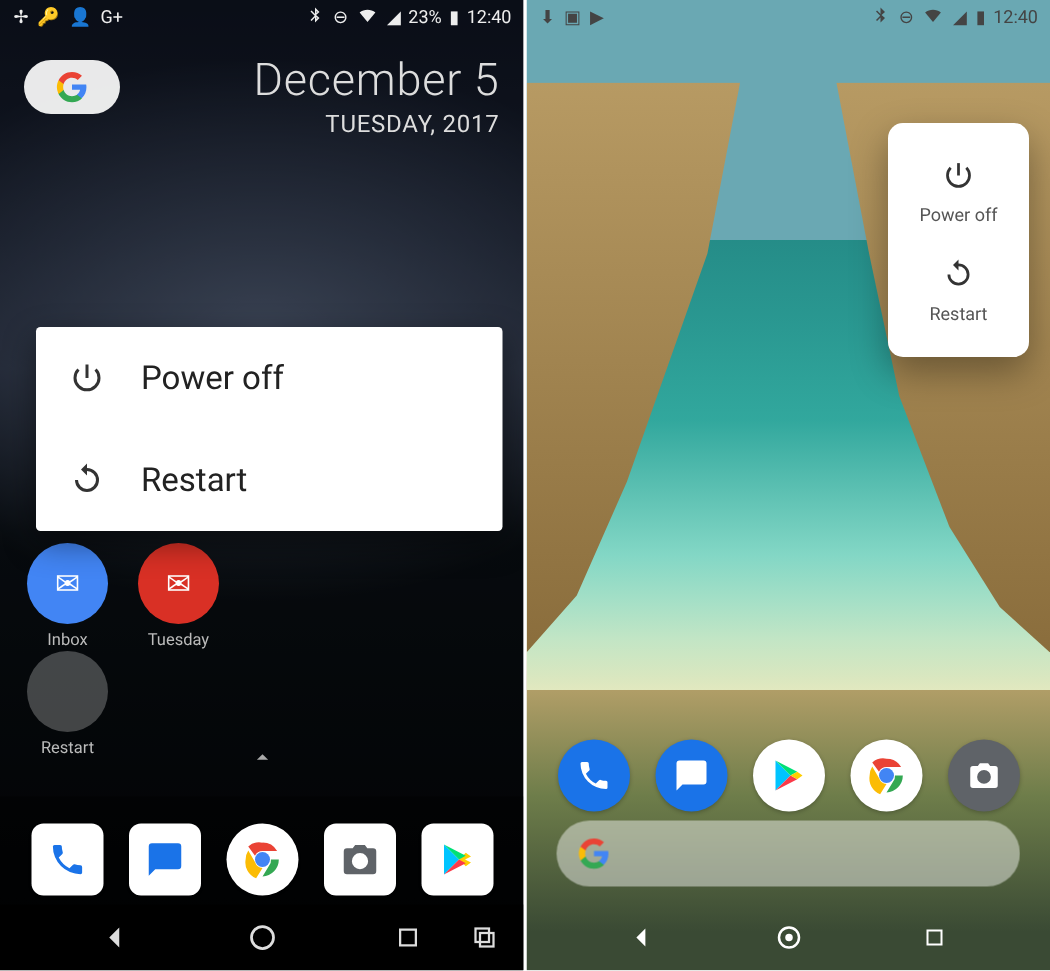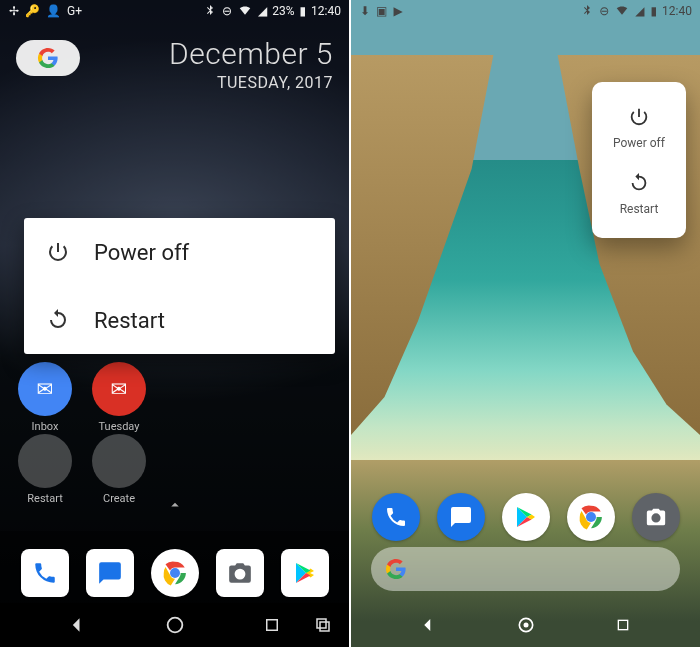--- a/index.html
+++ b/index.html
@@ -164,29 +164,20 @@
     <div class="left-apps" style="top:434px">
       <div class="app-col">
         <div class="app-icon folder">
           <span style="background:#4285F4"></span>
             <span style="background:#EA4335"></span>
           <span style="background:#34A853"></span>
             <span style="background:#FBBC05"></span>
         </div>
         <div class="app-label">Restart</div>
       </div>
-      <div class="app-col">
-        <div class="app-icon folder">
-          <span style="background:#0F9D58"></span>
-            <span style="background:#4285F4"></span>
-          <span style="background:#F4B400"></span>
-            <span style="background:#DB4437"></span>
-        </div>
-        <div class="app-label">Create</div>
-      </div>
     </div>
 
     <div class="caret-up">
       <svg width="18" height="18" viewBox="0 0 24 24" fill="currentColor">
           <path d="M7 14l5-5 5 5z"></path>
         </svg>
     </div>
 
     <div class="dim-pad"></div>
 

